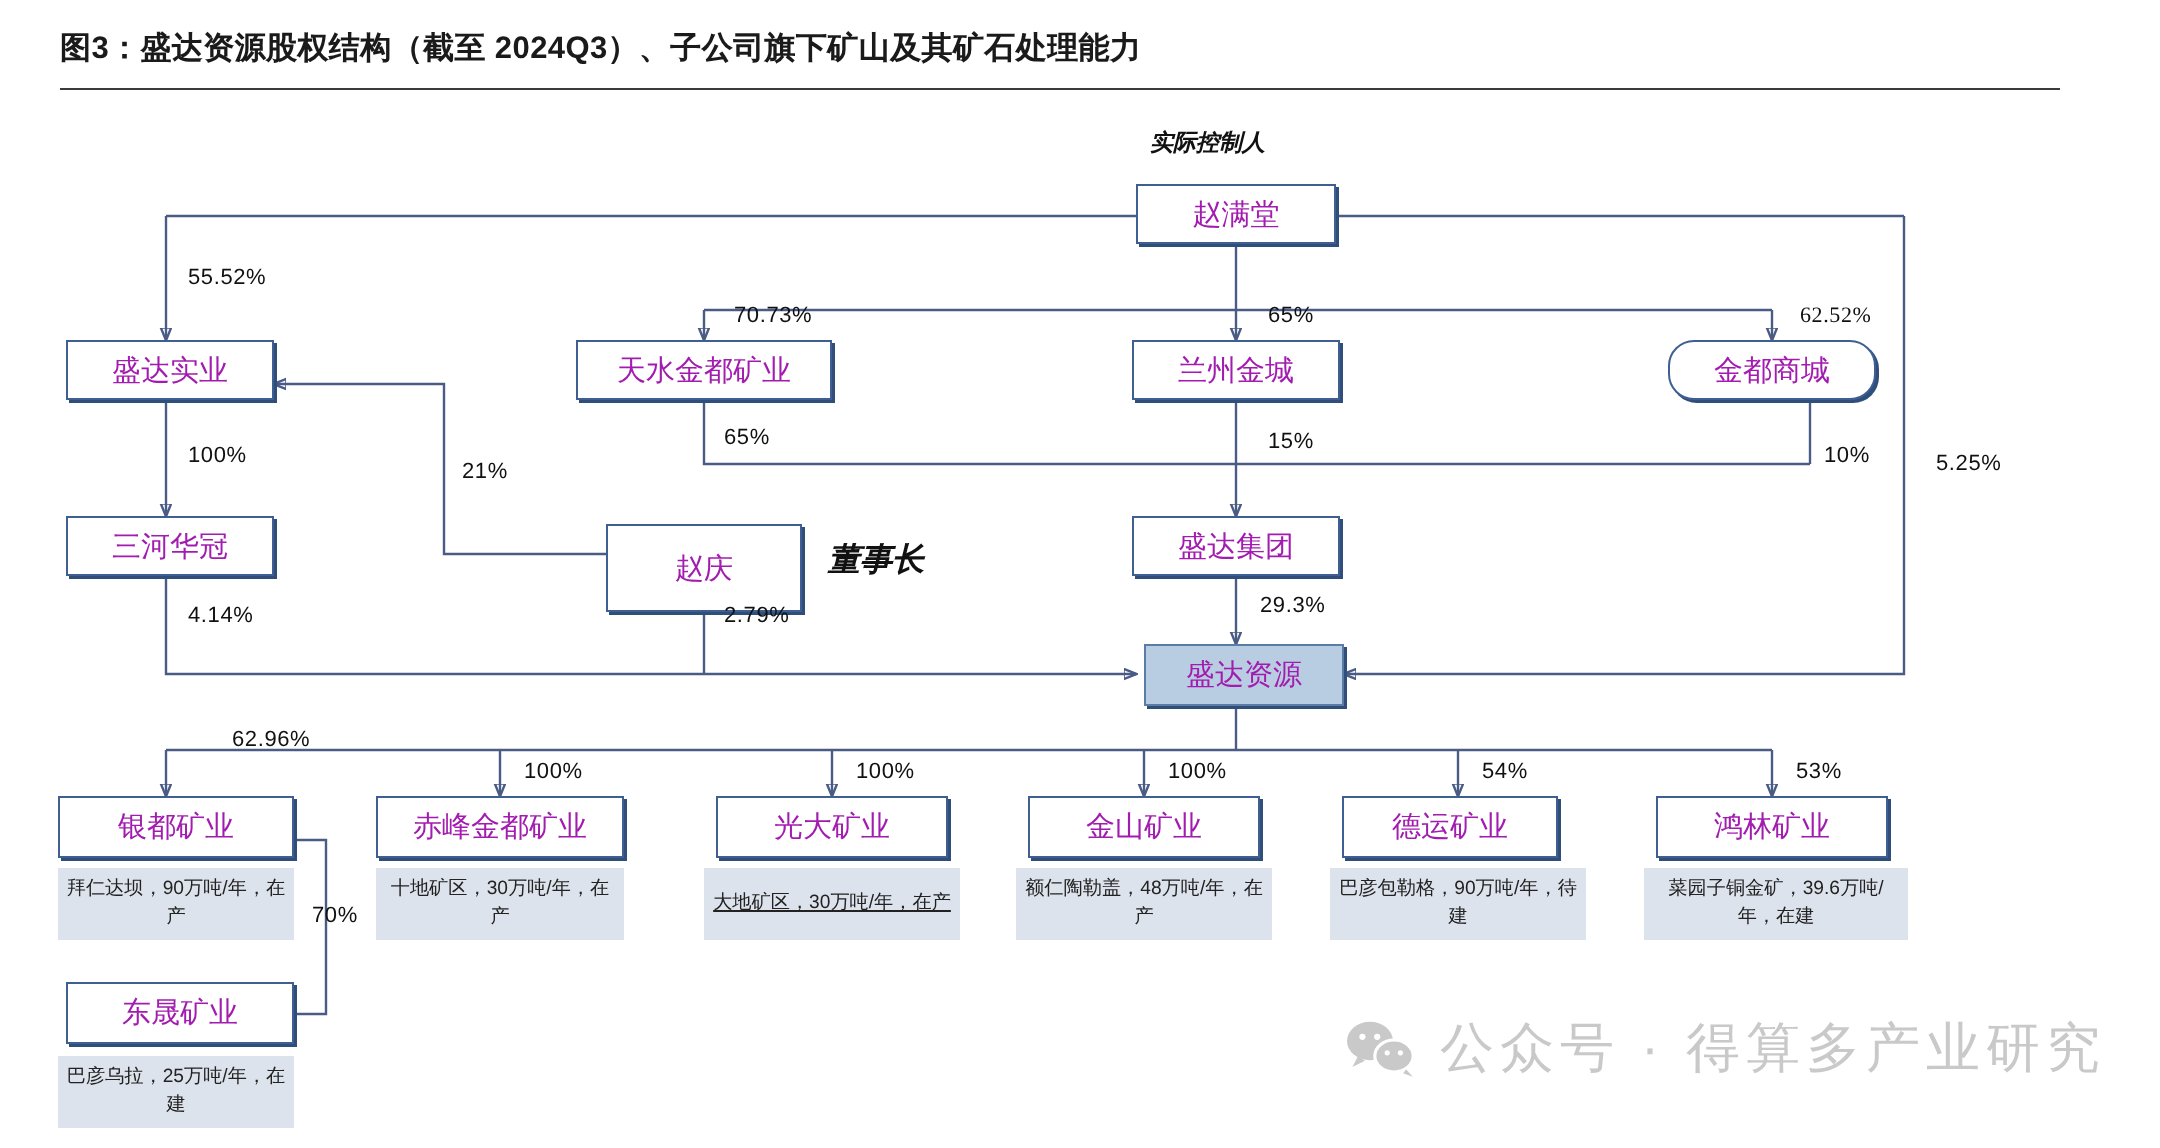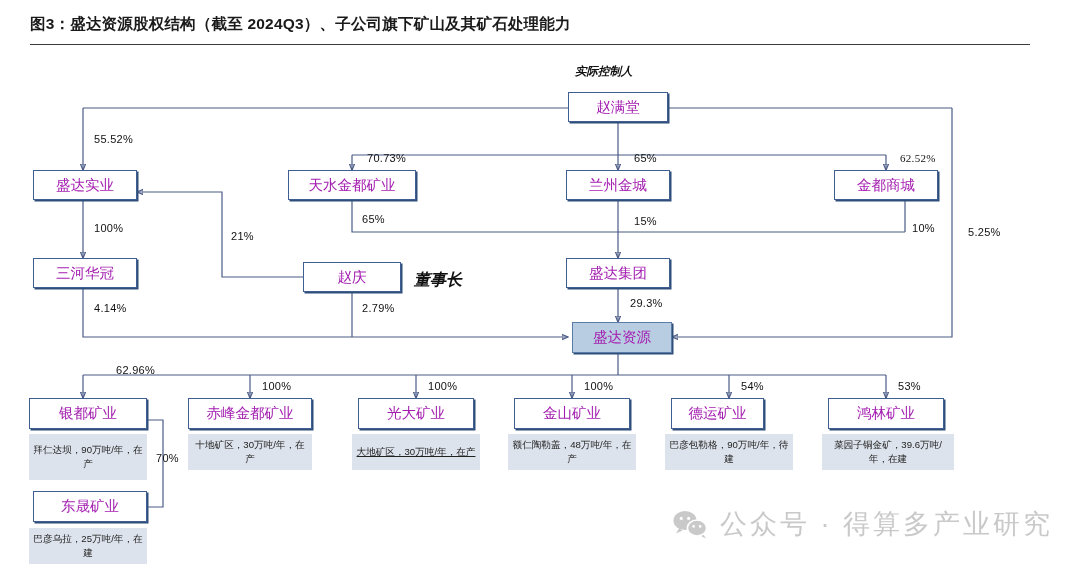--- a/index.html
+++ b/index.html
@@ -144,46 +144,46 @@
   </div>
 
   <div class="node shadowed" style="left:288px;top:170px;width:128px;height:30px;">
     <span>天水金都矿业</span>
   </div>
 
   <div class="node shadowed" style="left:566px;top:170px;width:104px;height:30px;">
     <span>兰州金城</span>
   </div>
 
-  <div class="node shadowed" style="left:834px;top:170px;width:104px;height:30px;">
+  <div class="node shadowed" style="left:834px;top:170px;width:104px;height:30px;border-radius:13px;">
     <span>金都商城</span>
   </div>
 
   <div class="node shadowed" style="left:33px;top:258px;width:104px;height:30px;">
     <span>三河华冠</span>
   </div>
 
-  <div class="node shadowed" style="left:303px;top:262px;width:98px;height:30px;">
+  <div class="node shadowed" style="left:303px;top:262px;width:98px;height:44px;">
     <span>赵庆</span>
   </div>
 
   <div class="lbl role" style="left:414px;top:270px;">董事长</div>
 
   <div class="node shadowed" style="left:566px;top:258px;width:104px;height:30px;">
     <span>盛达集团</span>
   </div>
 
   <div class="node highlight" style="left:572px;top:322px;width:100px;height:31px;">
     <span>盛达资源</span>
   </div>
 
   <div class="node shadowed" style="left:29px;top:398px;width:118px;height:31px;">
     <span>银都矿业</span>
   </div>
-  <div class="chip" style="left:29px;top:434px;width:118px;height:46px;">
+  <div class="chip" style="left:29px;top:434px;width:118px;height:36px;">
     <span>拜仁达坝，90万吨/年，在产</span>
   </div>
 
   <div class="node shadowed" style="left:188px;top:398px;width:124px;height:31px;">
     <span>赤峰金都矿业</span>
   </div>
   <div class="chip" style="left:188px;top:434px;width:124px;height:36px;">
     <span>十地矿区，30万吨/年，在产</span>
   </div>
 
@@ -194,21 +194,21 @@
     <span>大地矿区，30万吨/年，在产</span>
   </div>
 
   <div class="node shadowed" style="left:514px;top:398px;width:116px;height:31px;">
     <span>金山矿业</span>
   </div>
   <div class="chip" style="left:508px;top:434px;width:128px;height:36px;">
     <span>额仁陶勒盖，48万吨/年，在产</span>
   </div>
 
-  <div class="node shadowed" style="left:671px;top:398px;width:93px;height:31px;">
+  <div class="node shadowed" style="left:671px;top:398px;width:108px;height:31px;">
     <span>德运矿业</span>
   </div>
   <div class="chip" style="left:665px;top:434px;width:128px;height:36px;">
     <span>巴彦包勒格，90万吨/年，待建</span>
   </div>
 
   <div class="node shadowed" style="left:828px;top:398px;width:116px;height:31px;">
     <span>鸿林矿业</span>
   </div>
   <div class="chip" style="left:822px;top:434px;width:132px;height:36px;">

